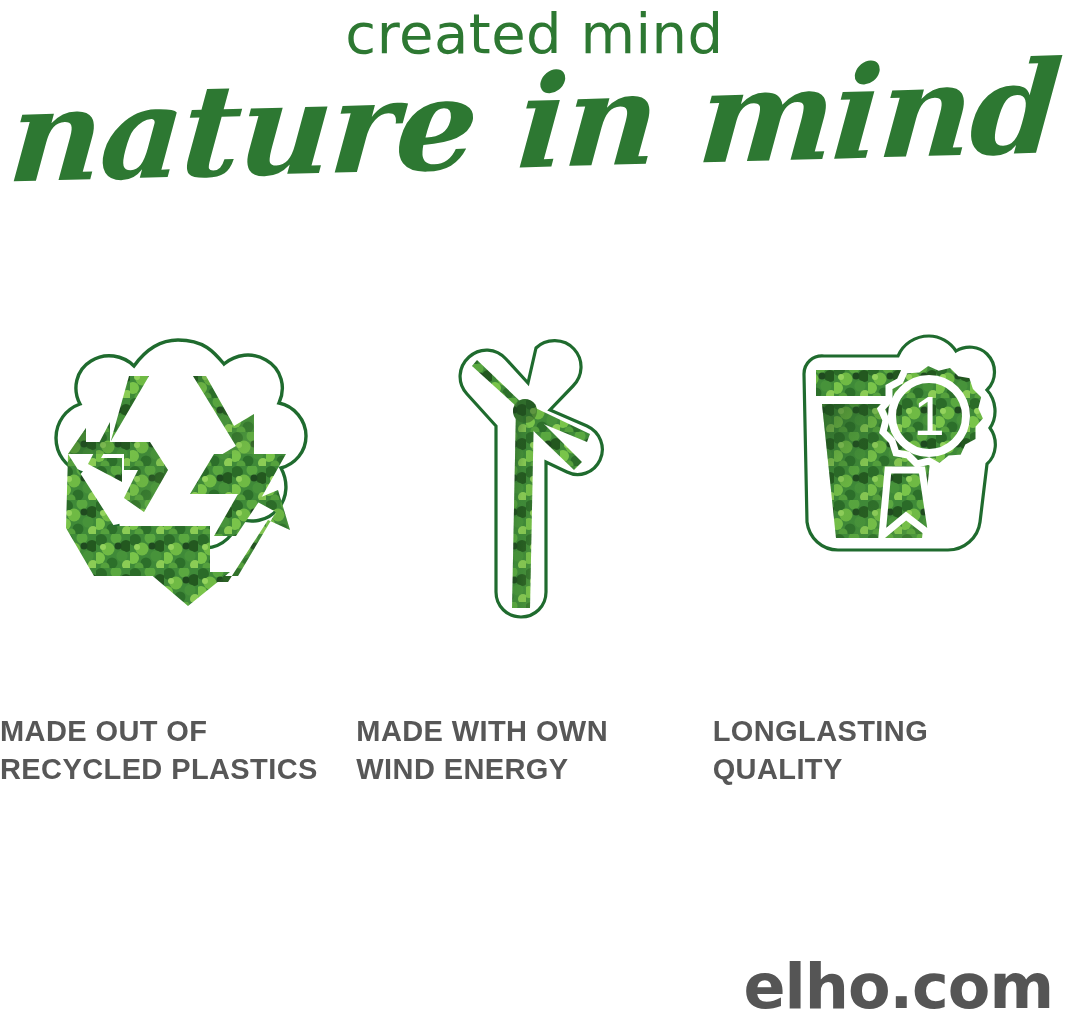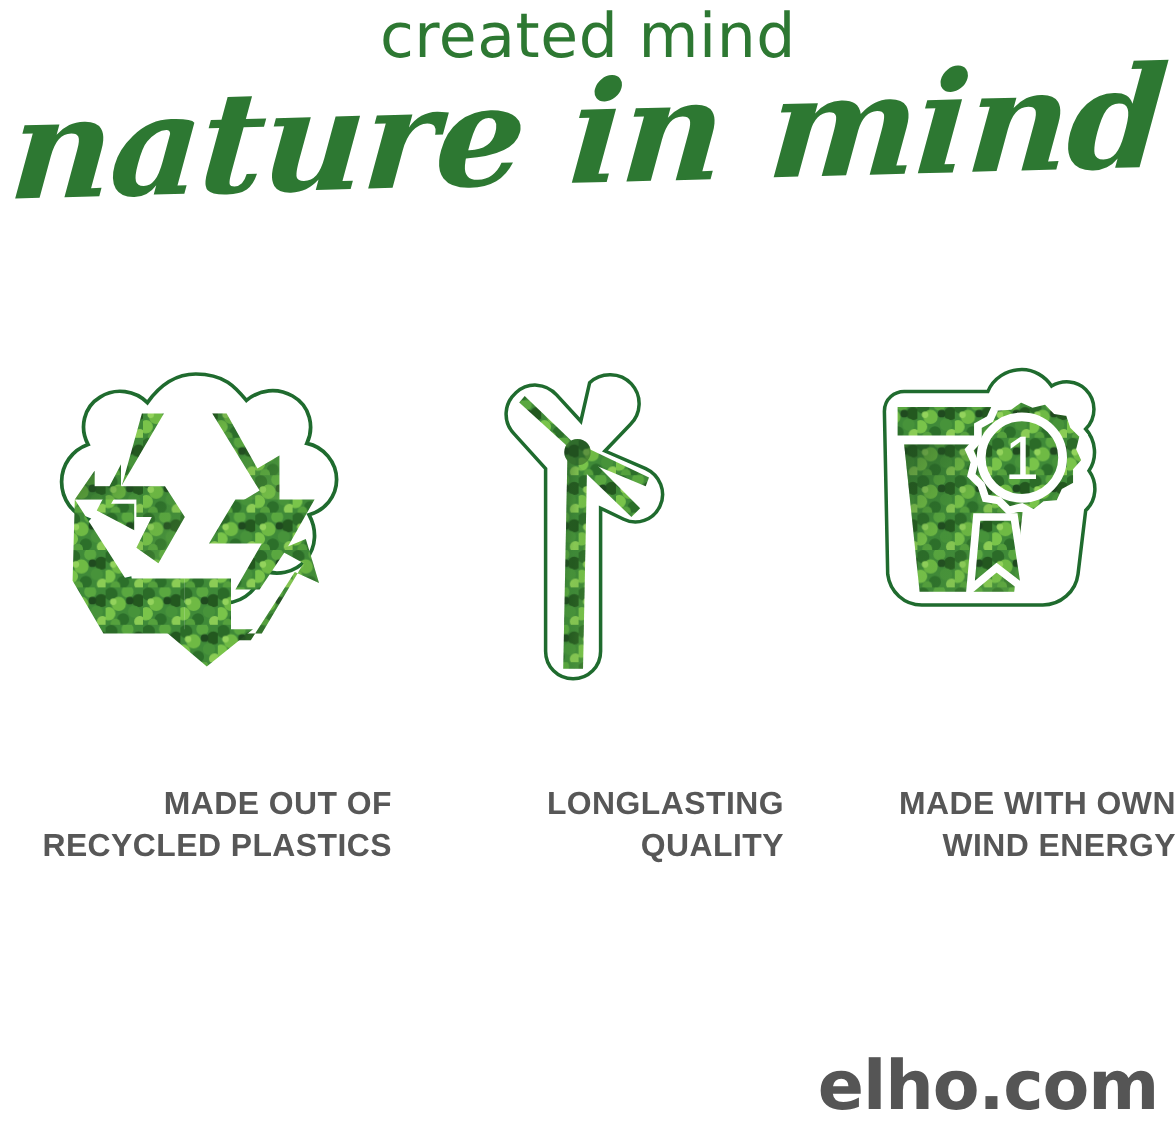--- a/index.html
+++ b/index.html
@@ -78,21 +78,21 @@
   
   .caption-row {
     position: absolute;
     left: 0;
     top: 712px;
     width: 1069px;
     display: flex;
   }
   .caption-cell {
     width: 356.33px;
-    text-align: right;
+    text-align: left;
     color: #575757;
     font-family: "Liberation Sans", sans-serif;
     font-weight: 700;
     font-size: 29px;
     line-height: 1.32;
     letter-spacing: 0.4px;
   }
   .caption-cell .l1 { display: block; }
   .caption-cell .l2 { display: block; }
 
@@ -299,24 +299,24 @@
     </svg>
   </div>
 </div>
 
 <div class="caption-row">
   <div class="caption-cell">
     <span class="l1">MADE OUT OF</span>
     <span class="l2">RECYCLED PLASTICS</span>
   </div>
   <div class="caption-cell">
+    <span class="l1">MADE WITH OWN</span>
+    <span class="l2">WIND ENERGY</span>
+  </div>
+  <div class="caption-cell">
     <span class="l1">LONGLASTING</span>
     <span class="l2">QUALITY</span>
-  </div>
-  <div class="caption-cell">
-    <span class="l1">MADE WITH OWN</span>
-    <span class="l2">WIND ENERGY</span>
   </div>
 </div>
 
 <div class="footer">
   <span class="footer-logo">elho.com</span>
 </div>
 
 </body></html>

